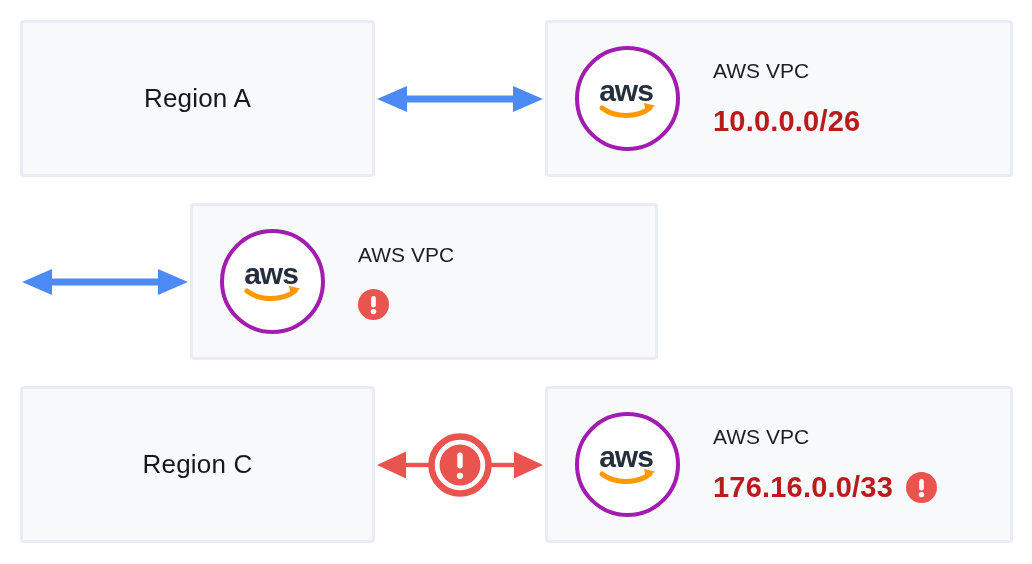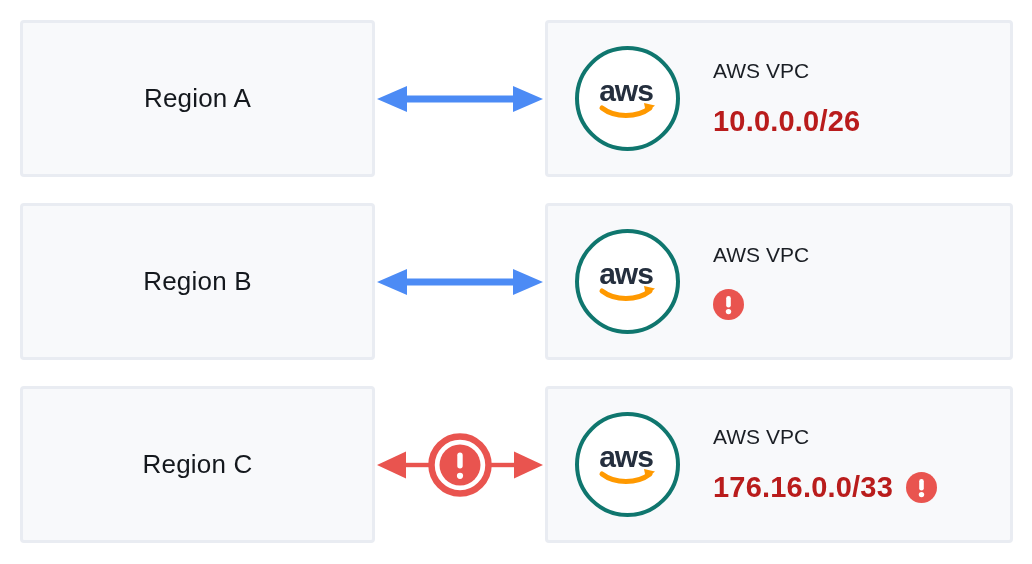--- a/index.html
+++ b/index.html
@@ -56,21 +56,21 @@
     display: flex;
     align-items: center;
     padding-left: 27px;
     gap: 33px;
   }
   .aws-circle {
     width: 105px;
     height: 105px;
     box-sizing: border-box;
     background: #ffffff;
-    border: 4px solid #0f766e;
+    border: 4px solid #a21caf;
     border-radius: 50%;
     display: flex;
     align-items: center;
     justify-content: center;
     flex: none;
   }
   .vpc-info {
     display: flex;
     flex-direction: column;
     gap: 22px;
@@ -119,23 +119,20 @@
       <div class="vpc-info">
         <div class="vpc-type">AWS VPC</div>
         <div class="cidr-line">
           <span class="vpc-cidr">10.0.0.0/26</span>
         </div>
       </div>
     </div>
   </div>
 
   <div class="row">
-    <div class="region-box">
-      <span class="region-label">Region B</span>
-    </div>
     <div class="connector">
       <svg width="170" height="46" viewBox="0 0 170 46">
         <rect x="27" y="19.5" width="116" height="7" fill="#4C8BF5"></rect>
         <polygon points="2,23 32,10 32,36" fill="#4C8BF5"></polygon>
         <polygon points="168,23 138,10 138,36" fill="#4C8BF5"></polygon>
       </svg>
     </div>
     <div class="vpc-card">
       <div class="aws-circle">
         <svg width="66" height="48" viewBox="0 0 66 48">

